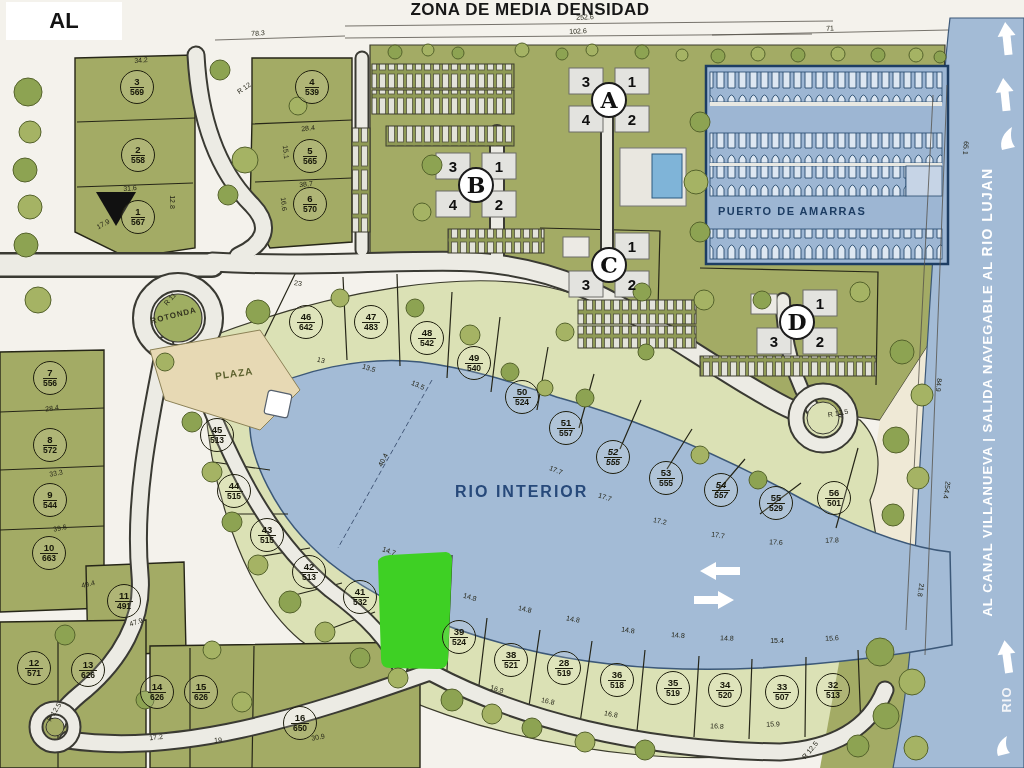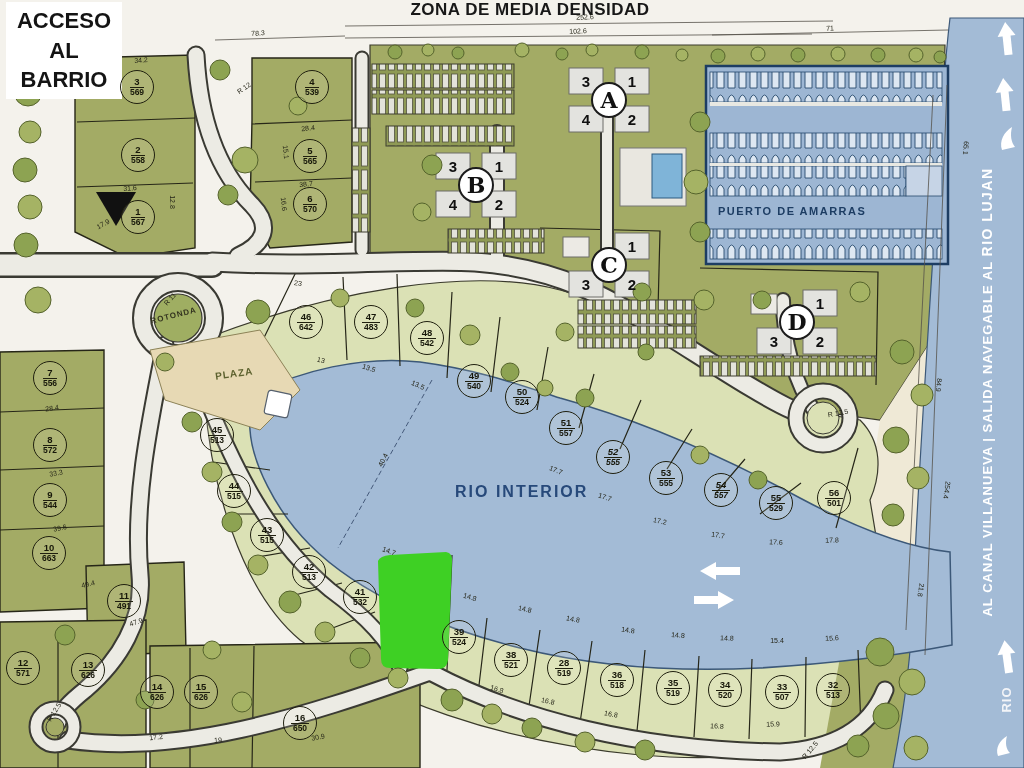--- a/index.html
+++ b/index.html
@@ -294,23 +294,21 @@
 
     <g fill="#ffffff">
       <path d="M1002,150 c-3,-9 2,-18 10,-23 c-2,8 -1,15 3,20 z"></path>
       <path d="M998,756 c-3,-8 2,-16 9,-20 c-2,7 -1,13 3,17 z"></path>
     </g>
   </svg>
 
   <div class="ovl" id="banner">ZONA DE MEDIA DENSIDAD</div>
 
   <div class="ovl" id="access-sign">
-    <div>ACCESO</div>
     <div>AL</div>
-    <div>BARRIO</div>
   </div>
   <div class="tri-down"></div>
 
   <div class="ovl maplabel" id="lbl-rio-interior">RIO INTERIOR</div>
   <div class="ovl maplabel" id="lbl-puerto">PUERTO DE AMARRAS</div>
   <div class="ovl maplabel" id="lbl-plaza">PLAZA</div>
   <div class="ovl maplabel" id="lbl-rotonda">ROTONDA</div>
 
   <div class="ovl" id="canal-text">
     <span>AL CANAL VILLANUEVA  |  SALIDA NAVEGABLE AL </span><span class="hvy">RIO LUJAN</span>
@@ -367,21 +365,21 @@
       <span class="la">544</span>
     </div>
     <div class="lot" style="left: 32px; top: 536px;">
       <span class="ln">10</span>
       <span class="la">663</span>
     </div>
     <div class="lot" style="left: 107px; top: 584px;">
       <span class="ln">11</span>
       <span class="la">491</span>
     </div>
-    <div class="lot" style="left: 6px; top: 651px;">
+    <div class="lot" style="left: 17px; top: 651px;">
       <span class="ln">12</span>
       <span class="la">571</span>
     </div>
     <div class="lot" style="left: 71px; top: 653px;">
       <span class="ln">13</span>
       <span class="la">626</span>
     </div>
     <div class="lot" style="left: 140px; top: 675px;">
       <span class="ln">14</span>
       <span class="la">626</span>
@@ -451,21 +449,21 @@
       <span class="la">642</span>
     </div>
     <div class="lot" style="left: 354px; top: 305px;">
       <span class="ln">47</span>
       <span class="la">483</span>
     </div>
     <div class="lot" style="left: 410px; top: 321px;">
       <span class="ln">48</span>
       <span class="la">542</span>
     </div>
-    <div class="lot" style="left: 457px; top: 364px;">
+    <div class="lot" style="left: 457px; top: 346px;">
       <span class="ln">49</span>
       <span class="la">540</span>
     </div>
     <div class="lot" style="left: 505px; top: 380px;">
       <span class="ln">50</span>
       <span class="la">524</span>
     </div>
     <div class="lot" style="left: 549px; top: 411px;">
       <span class="ln">51</span>
       <span class="la">557</span>

